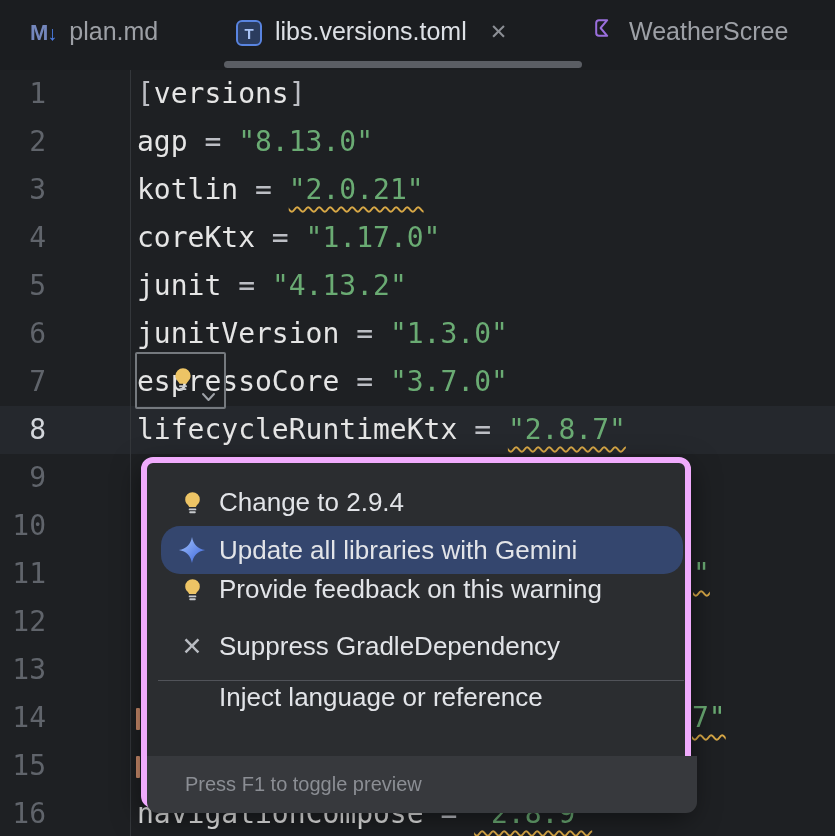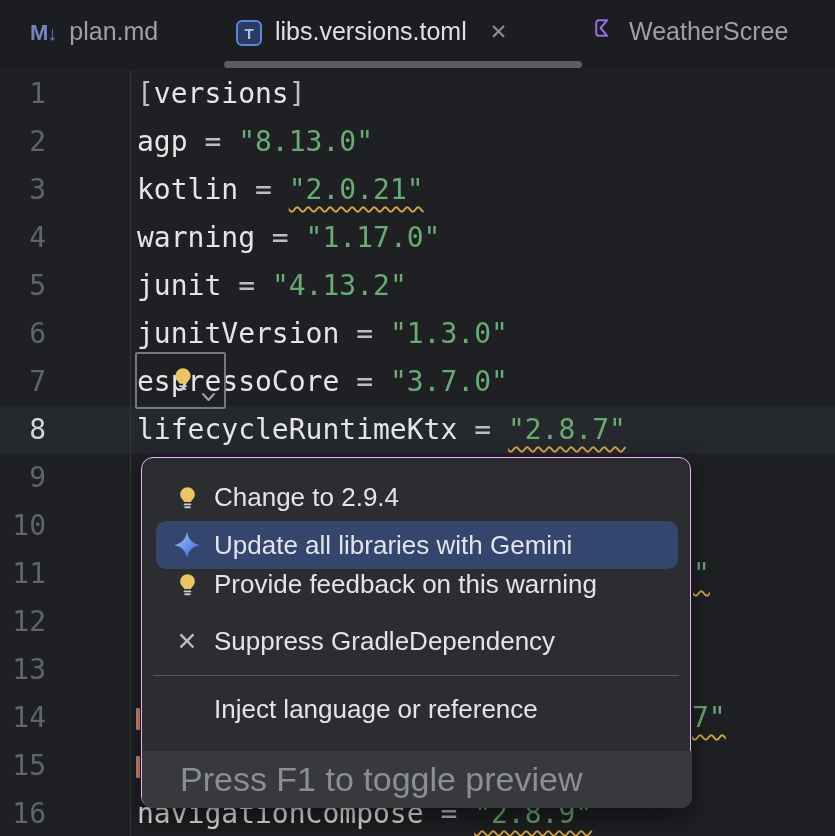--- a/index.html
+++ b/index.html
@@ -39,34 +39,34 @@
   .sliver{position:absolute;width:4px;height:22px;background:#CF8E6D;border-radius:1px;}
 
   
   .bulb-box{position:absolute;left:135px;top:282px;width:87px;height:53px;
         border:2px solid #75797e;border-radius:2px;display:flex;align-items:center;}
   .bulb-box .bulb-wrap{position:absolute;left:34px;top:12px;}
   .bulb-box .chev{position:absolute;left:64px;top:22px;}
 
   
   .popup{position:absolute;left:141px;top:457px;width:550px;height:351px;
-        background:#2b2d30;border:1px solid #f0abfc;border-radius:12px;box-sizing:border-box;
+        background:#2b2d30;border:6px solid #f0abfc;border-radius:12px;box-sizing:border-box;
         box-shadow:0 10px 28px rgba(0,0,0,.5);z-index:5;}
   .menu-item{position:absolute;left:0;width:550px;height:48px;display:flex;align-items:center;
         font-size:26px;color:#e2e4e8;cursor:default;}
   .menu-item .ico{position:absolute;left:28px;width:34px;display:flex;justify-content:center;}
   .menu-item .mlabel{position:absolute;left:72px;white-space:nowrap;}
   .menu-item.selected{left:14px;width:522px;background:#34466e;border-radius:10px;}
   .menu-item.selected .ico{left:14px;}
   .menu-item.selected .mlabel{left:58px;}
   .menu-divider{position:absolute;left:11px;width:526px;height:1px;background:#515359;}
   .x-glyph{color:#b9bcc2;font-size:25px;font-weight:400;}
   .popup-footer{position:absolute;left:0;top:293px;width:550px;height:57px;background:#37393d;
         border-radius:0 0 11px 11px;display:flex;align-items:center;}
-  .popup-footer .ftext{margin-left:38px;font-size:34px;color:#8b8e94;white-space:nowrap;}
+  .popup-footer .ftext{margin-left:38px;font-size:20px;color:#8b8e94;white-space:nowrap;}
 </style>
 </head>
 <body>
 
 <div id="app">
 
   <div class="tabbar">
       <div class="tab" style="left: 30px;">
         <span><span class="md-ico">M<span class="arrow">↓</span></span></span>
         <span>plan.md</span>
@@ -83,21 +83,21 @@
         <span>WeatherScree</span>
       </div>
     </div>
   <div class="tab-scrollthumb"></div>
 
   <div class="editor">
     <div>
         <div class="line" style="top: 0px;"><span class="lnum">1</span><span class="code"><span class="tok-op">[</span><span class="tok-key">versions</span><span class="tok-op">]</span></span></div>
         <div class="line" style="top: 48px;"><span class="lnum">2</span><span class="code"><span class="tok-key">agp</span><span class="tok-op"> = </span><span class="tok-str">"8.13.0"</span></span></div>
         <div class="line" style="top: 96px;"><span class="lnum">3</span><span class="code"><span class="tok-key">kotlin</span><span class="tok-op"> = </span><span class="tok-str warn">"2.0.21"</span></span></div>
-        <div class="line" style="top: 144px;"><span class="lnum">4</span><span class="code"><span class="tok-key">warning</span><span class="tok-op"> = </span><span class="tok-str">"1.17.0"</span></span></div>
+        <div class="line" style="top: 144px;"><span class="lnum">4</span><span class="code"><span class="tok-key">coreKtx</span><span class="tok-op"> = </span><span class="tok-str">"1.17.0"</span></span></div>
         <div class="line" style="top: 192px;"><span class="lnum">5</span><span class="code"><span class="tok-key">junit</span><span class="tok-op"> = </span><span class="tok-str">"4.13.2"</span></span></div>
         <div class="line" style="top: 240px;"><span class="lnum">6</span><span class="code"><span class="tok-key">junitVersion</span><span class="tok-op"> = </span><span class="tok-str">"1.3.0"</span></span></div>
         <div class="line" style="top: 288px;"><span class="lnum">7</span><span class="code"><span class="tok-key">espressoCore</span><span class="tok-op"> = </span><span class="tok-str">"3.7.0"</span></span></div>
         <div class="line current" style="top: 336px;"><span class="lnum">8</span><span class="code"><span class="tok-key">lifecycleRuntimeKtx</span><span class="tok-op"> = </span><span class="tok-str warn">"2.8.7"</span></span></div>
         <div class="line" style="top: 384px;"><span class="lnum">9</span><span class="code"></span></div>
         <div class="line" style="top: 432px;"><span class="lnum">10</span><span class="code"></span></div>
         <div class="line" style="top: 480px;"><span class="lnum">11</span><span class="code"></span></div>
         <div class="line" style="top: 528px;"><span class="lnum">12</span><span class="code"></span></div>
         <div class="line" style="top: 576px;"><span class="lnum">13</span><span class="code"></span></div>
         <div class="line" style="top: 624px;"><span class="lnum">14</span><span class="code"></span></div>
@@ -132,21 +132,21 @@
         <div class="menu-item" style="top: 15px;">
           <span class="ico">
             <svg width="23" height="25" viewBox="0 0 24 26">
               <path d="M12 2.2 a7.6 7.6 0 0 1 7.6 7.6 c0 2.5-1.2 4.1-2.4 5.4 c-.7 .8-1.4 1.6-1.7 2.5 h-7 c-.3-.9-1-1.7-1.7-2.5 C5.6 13.9 4.4 12.3 4.4 9.8 A7.6 7.6 0 0 1 12 2.2 Z" fill="#edc465"></path>
               <rect x="8" y="19.3" width="8" height="1.9" rx="0.9" fill="#c7cacd"></rect>
               <rect x="8.6" y="22.2" width="6.8" height="1.9" rx="0.9" fill="#c7cacd"></rect>
             </svg>
           </span>
           <span class="mlabel">Change to 2.9.4</span>
         </div>
-        <div class="menu-item selected" style="top: 63px;">
+        <div class="menu-item selected" style="top: 63px; border-radius: 19px;">
           <span class="ico">
             <svg width="30" height="30" viewBox="0 0 28 28">
               <defs>
                 <linearGradient id="gg" x1="0" y1="0" x2="1" y2="1">
                   <stop offset="0" stop-color="#a8c8ff"></stop>
                   <stop offset="1" stop-color="#3660d9"></stop>
                 </linearGradient>
               </defs>
               <path d="M14 1.8 C15.3 8.9 19.1 12.7 26.2 14 C19.1 15.3 15.3 19.1 14 26.2 C12.7 19.1 8.9 15.3 1.8 14 C8.9 12.7 12.7 8.9 14 1.8 Z" fill="url(#gg)"></path>
             </svg>
@@ -163,21 +163,21 @@
           </span>
           <span class="mlabel">Provide feedback on this warning</span>
         </div>
         <div class="menu-item" style="top: 159px;">
           <span class="ico">
             <span class="x-glyph">✕</span>
           </span>
           <span class="mlabel">Suppress GradleDependency</span>
         </div>
         <div class="menu-divider" style="top: 217px;"></div>
-        <div class="menu-item" style="top: 227px; padding-left: 28px;">
+        <div class="menu-item" style="top: 210px; padding-left: 28px;">
           <span class="mlabel">Inject language or reference</span>
         </div>
       </div>
     <div class="popup-footer">
       <span class="ftext">Press F1 to toggle preview</span>
     </div>
   </div>
 
 </div>
 

